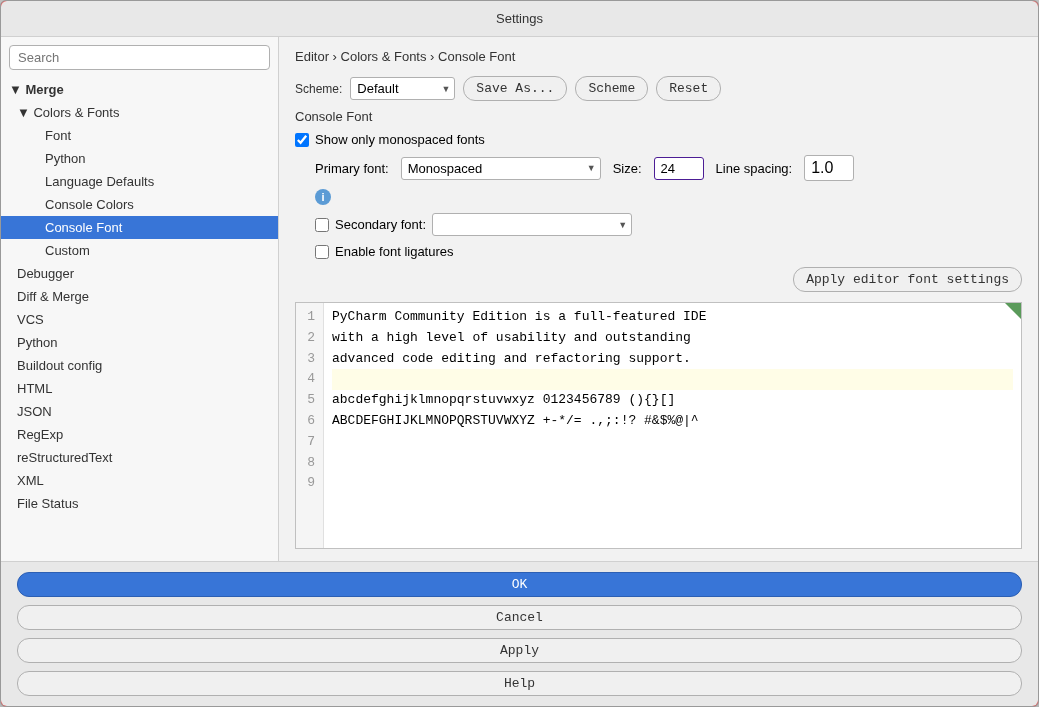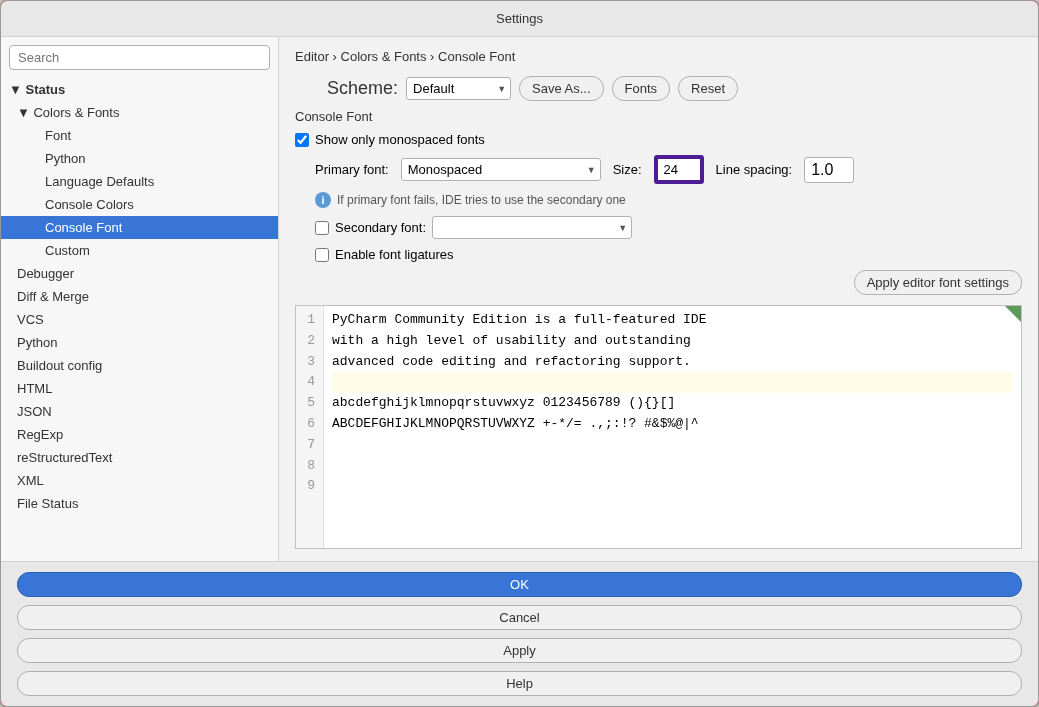--- a/index.html
+++ b/index.html
@@ -75,21 +75,21 @@
       background: #f2f2f2;
     }
     .breadcrumb {
       font-size: 13px;
       color: #555;
       margin-bottom: 12px;
     }
     .breadcrumb span { color: #333; }
     .section-label { font-size: 13px; font-weight: 500; margin-bottom: 8px; color: #333; }
     .row { display: flex; align-items: center; margin-bottom: 8px; gap: 8px; }
-    .row label { font-size: 18px; color: #333; margin-left: 32px; }
+    .row label { font-size: 12px; color: #333; }
     select {
       border: 1px solid #b0b0b0;
       border-radius: 3px;
       background: #fff;
       font-size: 13px;
       padding: 3px 20px 3px 6px;
       appearance: none;
       -webkit-appearance: none;
       cursor: pointer;
     }
@@ -108,36 +108,37 @@
       color: #555;
     }
     .btn {
       padding: 4px 12px;
       border: 1px solid #b0b0b0;
       border-radius: 12px;
       background: #f0f0f0;
       cursor: pointer;
       font-size: 13px;
       color: #333;
+      font-family: Liberation Mono, monospace;
     }
     .btn-primary {
       background: #3875d7;
       color: white;
       border-color: #2c5fb3;
     }
     .checkbox-row { display: flex; align-items: center; gap: 6px; margin-bottom: 8px; }
     .checkbox-row input[type=checkbox] { width: 14px; height: 14px; cursor: pointer; }
     .indent-row { padding-left: 20px; }
     .font-row { display: flex; align-items: center; gap: 12px; margin-bottom: 8px; padding-left: 20px; }
     .font-select-wide {
       width: 200px;
     }
     .size-input {
       width: 50px;
-      border: 4px solid #4c1d95;
+      border: 1px solid #4c1d95;
       border-radius: 3px;
       padding: 3px 6px;
       font-size: 13px;
     }
     .linespacing-input {
       width: 50px;
       border: 1px solid #b0b0b0;
       border-radius: 3px;
       padding: 3px 6px;
       font-size: 16px;
@@ -230,21 +231,21 @@
   <div class="dialog-title">
     <span>Settings</span>
   </div>
 
   <div class="dialog-body">
 
     <div class="sidebar">
       <input class="search-box" type="text" placeholder="Search" style="">
 
       <div id="sidebar-items-container">
-          <div class="sidebar-item level0">▼ Status</div>
+          <div class="sidebar-item level0">▼ Merge</div>
           <div class="sidebar-item level1">▼ Colors &amp; Fonts</div>
           <div class="sidebar-item level2">Font</div>
           <div class="sidebar-item level2">Python</div>
           <div class="sidebar-item level2">Language Defaults</div>
           <div class="sidebar-item level2">Console Colors</div>
           <div class="sidebar-item level2 selected">Console Font</div>
           <div class="sidebar-item level2">Custom</div>
           <div class="sidebar-item level1">Debugger</div>
           <div class="sidebar-item level1">Diff &amp; Merge</div>
           <div class="sidebar-item level1">VCS</div>
@@ -268,21 +269,21 @@
       <div class="row">
         <label>Scheme:</label>
         <div class="select-wrapper">
           <select>
             <option>Default</option>
             <option>Darcula</option>
             <option>High contrast</option>
           </select>
         </div>
         <button class="btn">Save As...</button>
-        <button class="btn">Fonts</button>
+        <button class="btn">Scheme</button>
         <button class="btn">Reset</button>
       </div>
 
       <div class="section-label">Console Font</div>
 
       <div class="checkbox-row">
         <input type="checkbox" id="monospaced-cb" checked="" style="">
         <label for="monospaced-cb">Show only monospaced fonts</label>
       </div>
 
@@ -297,21 +298,20 @@
           </select>
         </div>
         <label>Size:</label>
         <input class="size-input" type="text" value="24" style="">
         <label>Line spacing:</label>
         <input class="linespacing-input" type="text" value="1.0" style="">
       </div>
 
       <div class="info-row">
         <div class="info-icon">i</div>
-        <span>If primary font fails, IDE tries to use the secondary one</span>
       </div>
 
       <div class="checkbox-row indent-row">
         <input type="checkbox" id="secondary-cb" style="">
         <label for="secondary-cb">Secondary font:</label>
         <div class="select-wrapper">
           <select class="font-select-wide">
             <option value=""></option>
           </select>
         </div>

